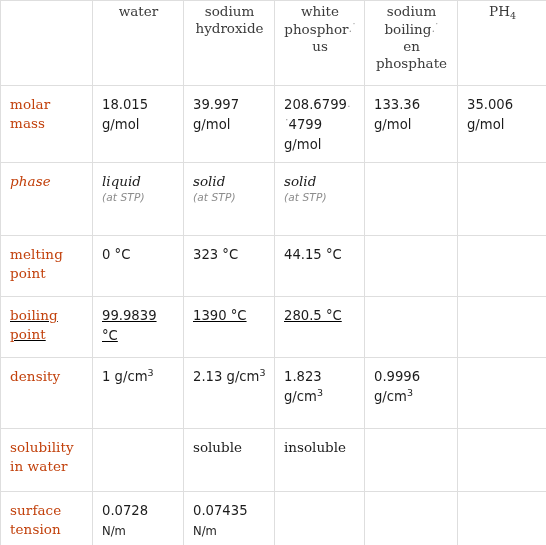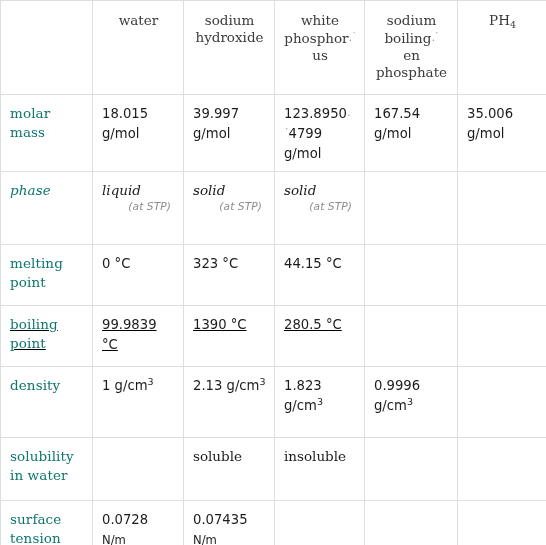--- a/index.html
+++ b/index.html
@@ -34,21 +34,21 @@
   col.c-val   { width: 91px; }
   col.c-val2  { width: 91px; }
   col.c-val3  { width: 90px; }
   col.c-val4  { width: 93px; }
   col.c-val5  { width: 89px; }
 
   
   tr.head td {
     height: 74px;
     vertical-align: top;
-    padding-top: 11px;
+    padding-top: 2px;
     text-align: center;
   }
   .hdr-text {
     font-family: "DejaVu Serif", serif;
     font-size: 13.5px;
     color: #3b3b3b;
     line-height: 17px;
     text-align: center;
     display: block;
     word-break: break-word;
@@ -63,21 +63,21 @@
     font-size: 11px;
     color: #9a9a9a;
     vertical-align: 2px;
     letter-spacing: -1px;
   }
 
   
   .rowlabel {
     font-family: "DejaVu Serif", serif;
     font-size: 13.5px;
-    color: #0f766e;
+    color: #c2410c;
     line-height: 18px;
     letter-spacing: 0.1px;
   }
 
   
   .val {
     font-family: "DejaVu Sans", sans-serif;
     font-size: 13.2px;
     color: #1c1c1c;
     line-height: 18px;
@@ -98,21 +98,21 @@
     color: #1c1c1c;
     text-align: right;
   }
   
   .cond {
     display: block;
     font-family: "DejaVu Sans", sans-serif;
     font-size: 10.6px;
     color: #8c8c8c;
     line-height: 15px;
-    text-align: right;
+    text-align: left;
     padding-right: 4px;
     letter-spacing: 0.1px;
   }
 
   
   tr.r-molar td { height: 60px; }
   tr.r-phase td { height: 56px; font-style: italic; }
   tr.r-melt td  { height: 44px; }
   tr.r-boil td  { height: 44px; text-decoration: underline; }
   tr.r-dens td  { height: 54px; }
@@ -170,24 +170,24 @@
       <td>
         <span class="rowlabel">molar mass</span>
       </td>
       <td>
         <span class="val">18.015 g/mol</span>
       </td>
       <td>
         <span class="val">39.997 g/mol</span>
       </td>
       <td>
-        <span class="val"><span>123.8950</span><span class="softhyph">․˙</span><span>4799 g/mol</span></span>
-      </td>
-      <td>
-        <span class="val">167.54 g/mol</span>
+        <span class="val"><span>208.6799</span><span class="softhyph">․˙</span><span>4799 g/mol</span></span>
+      </td>
+      <td>
+        <span class="val">133.36 g/mol</span>
       </td>
       <td>
         <span class="val">35.006 g/mol</span>
       </td>
     </tr>
 
     <tr class="r-phase">
       <td>
         <span class="rowlabel">phase</span>
       </td>

